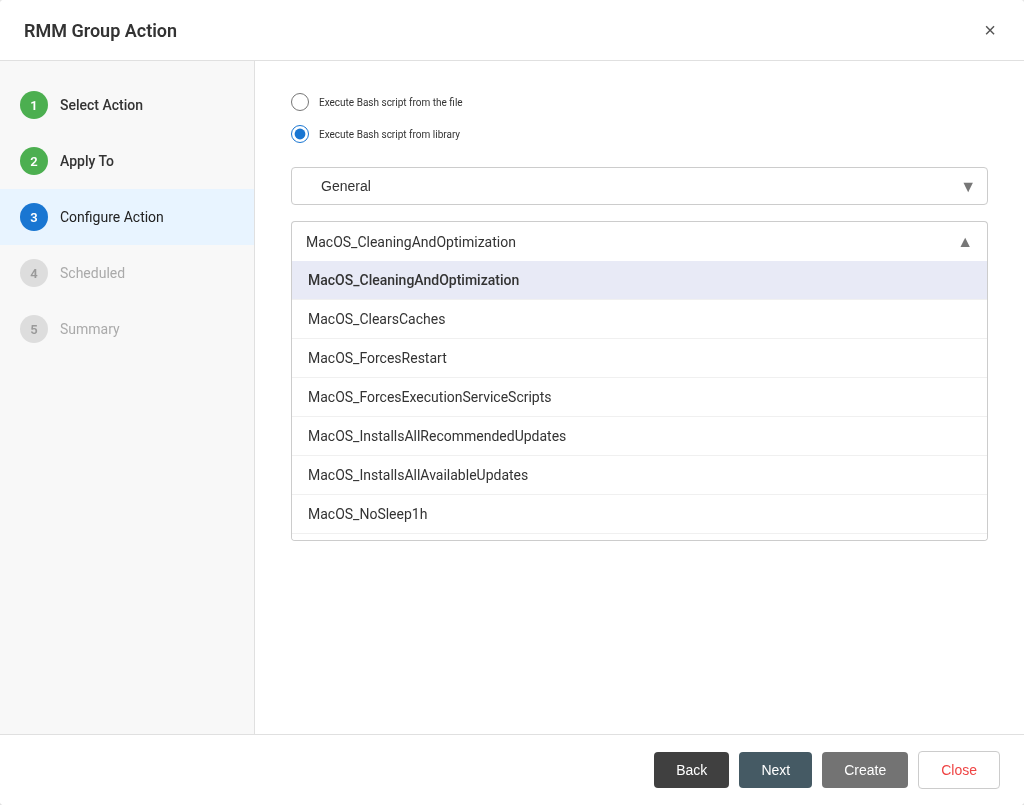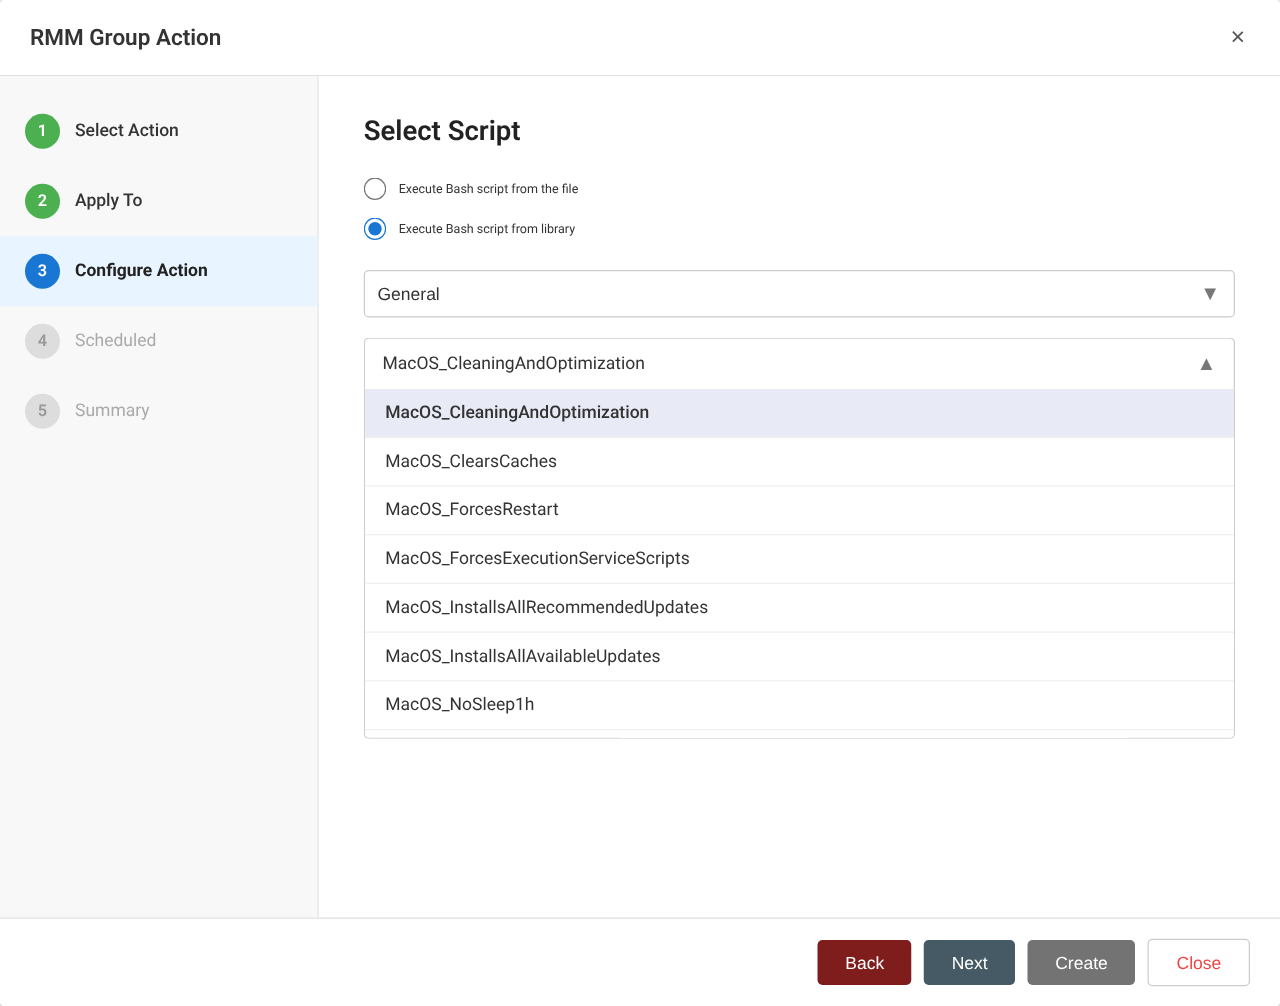--- a/index.html
+++ b/index.html
@@ -101,21 +101,21 @@
     .sidebar-label {
       font-size: 14px;
       color: #333;
       font-weight: 500;
     }
     .sidebar-label.inactive {
       color: #aaa;
       font-weight: 400;
     }
     .sidebar-item.active .sidebar-label {
-      font-weight: 700;
+      font-weight: 400;
       color: #222;
     }
     
     .main-content {
       flex: 1;
       padding: 32px 36px;
       overflow-y: auto;
       background: #fff;
     }
     .section-title {
@@ -146,21 +146,21 @@
       font-size: 10px;
       color: #333;
     }
     
     .select-wrapper {
       position: relative;
       margin-bottom: 16px;
     }
     .select-box {
       width: 100%;
-      padding: 10px 40px 10px 10px;
+      padding: 10px 40px 10px 29px;
       border: 1px solid #ccc;
       border-radius: 4px;
       font-size: 14px;
       color: #333;
       background: #fff;
       appearance: none;
       cursor: pointer;
     }
     .select-arrow {
       position: absolute;
@@ -233,21 +233,21 @@
     }
     .btn {
       padding: 10px 22px;
       border-radius: 4px;
       font-size: 14px;
       font-weight: 500;
       cursor: pointer;
       border: none;
     }
     .btn-back {
-      background: #7f1d1d;
+      background: #404040;
       color: #fff;
     }
     .btn-next {
       background: #455a64;
       color: #fff;
     }
     .btn-create {
       background: #737373;
       color: #fff;
     }
@@ -293,21 +293,20 @@
         </div>
 
         <div class="sidebar-item">
           <div class="step-circle inactive">5</div>
           <span class="sidebar-label inactive">Summary</span>
         </div>
 
       </div>
 
       <div class="main-content">
-        <h2 class="section-title">Select Script</h2>
 
         <div class="radio-group">
           <label class="radio-item">
             <input type="radio" class="radio-input" name="script-source" style="">
             <span class="radio-label">Execute Bash script from the file</span>
           </label>
           <label class="radio-item">
             <input type="radio" class="radio-input" name="script-source" checked="" style="">
             <span class="radio-label">Execute Bash script from library</span>
           </label>

